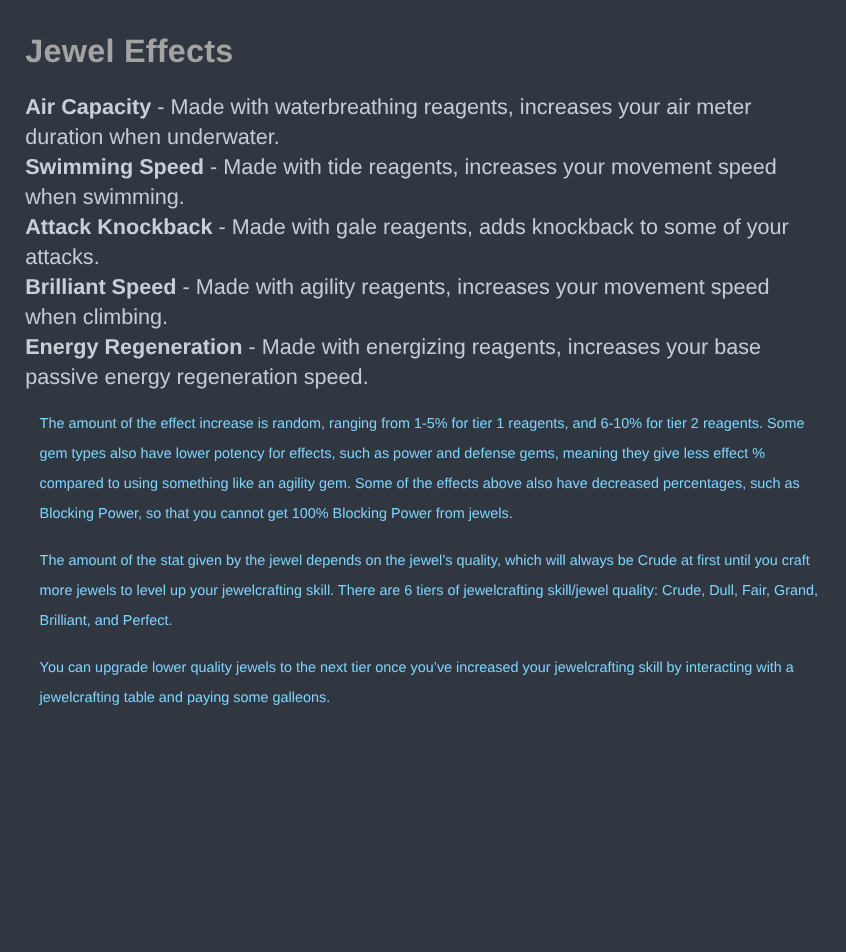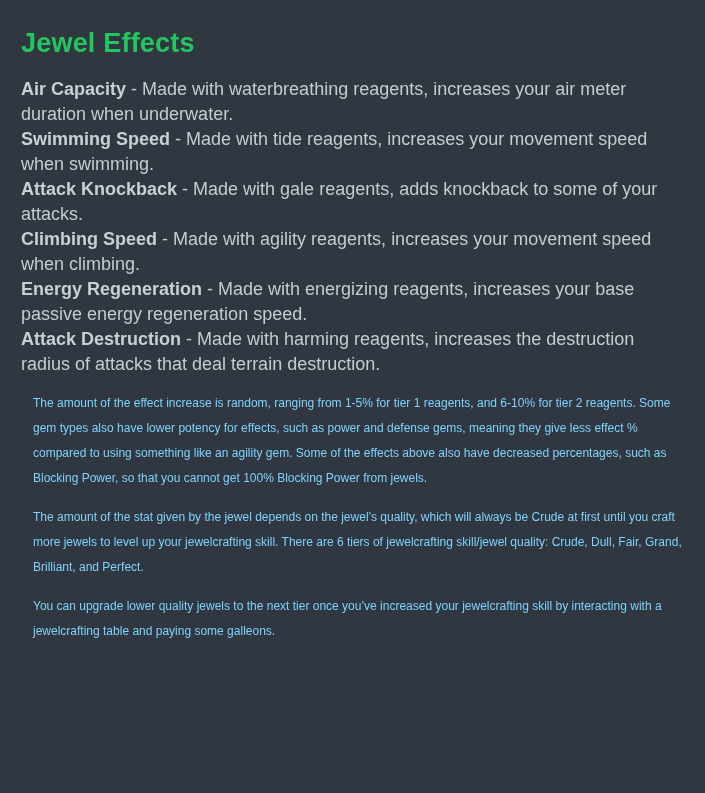--- a/index.html
+++ b/index.html
@@ -15,21 +15,21 @@
   }
   .content {
     padding: 24px 18px 0 21px;
     color: #c5cbd3;
   }
   h2.page-title {
     margin: 0 0 15px 0;
     font-size: 27px;
     line-height: 38px;
     font-weight: 600;
-    color: #22c55e;
+    color: #a3a3a3;
     letter-spacing: 0.2px;
   }
   .effects-list p.effect-entry {
     margin: 0;
     font-size: 18px;
     line-height: 25px;
     color: #c5cbd3;
   }
   .effect-term {
     font-weight: 700;
@@ -46,23 +46,22 @@
 <body>
 
 <div class="content">
 
   <h2 class="page-title">Jewel Effects</h2>
 
   <div class="effects-list">
       <p class="effect-entry"><span class="effect-term">Air Capacity</span><span> - </span><span>Made with waterbreathing reagents, increases your air meter duration when underwater.</span></p>
       <p class="effect-entry"><span class="effect-term">Swimming Speed</span><span> - </span><span>Made with tide reagents, increases your movement speed when swimming.</span></p>
       <p class="effect-entry"><span class="effect-term">Attack Knockback</span><span> - </span><span>Made with gale reagents, adds knockback to some of your attacks.</span></p>
-      <p class="effect-entry"><span class="effect-term">Climbing Speed</span><span> - </span><span>Made with agility reagents, increases your movement speed when climbing.</span></p>
+      <p class="effect-entry"><span class="effect-term">Brilliant Speed</span><span> - </span><span>Made with agility reagents, increases your movement speed when climbing.</span></p>
       <p class="effect-entry"><span class="effect-term">Energy Regeneration</span><span> - </span><span>Made with energizing reagents, increases your base passive energy regeneration speed.</span></p>
-      <p class="effect-entry"><span class="effect-term">Attack Destruction</span><span> - </span><span>Made with harming reagents, increases the destruction radius of attacks that deal terrain destruction.</span></p>
     </div>
 
   <p class="para">The amount of the effect increase is random, ranging from 1-5% for tier 1 reagents, and 6-10% for tier 2 reagents. Some gem types also have lower potency for effects, such as power and defense gems, meaning they give less effect % compared to using something like an agility gem. Some of the effects above also have decreased percentages, such as Blocking Power, so that you cannot get 100% Blocking Power from jewels.</p>
 
   <p class="para">The amount of the stat given by the jewel depends on the jewel’s quality, which will always be Crude at first until you craft more jewels to level up your jewelcrafting skill. There are 6 tiers of jewelcrafting skill/jewel quality: Crude, Dull, Fair, Grand, Brilliant, and Perfect.</p>
 
   <p class="para">You can upgrade lower quality jewels to the next tier once you’ve increased your jewelcrafting skill by interacting with a jewelcrafting table and paying some galleons.</p>
 
 </div>
 

